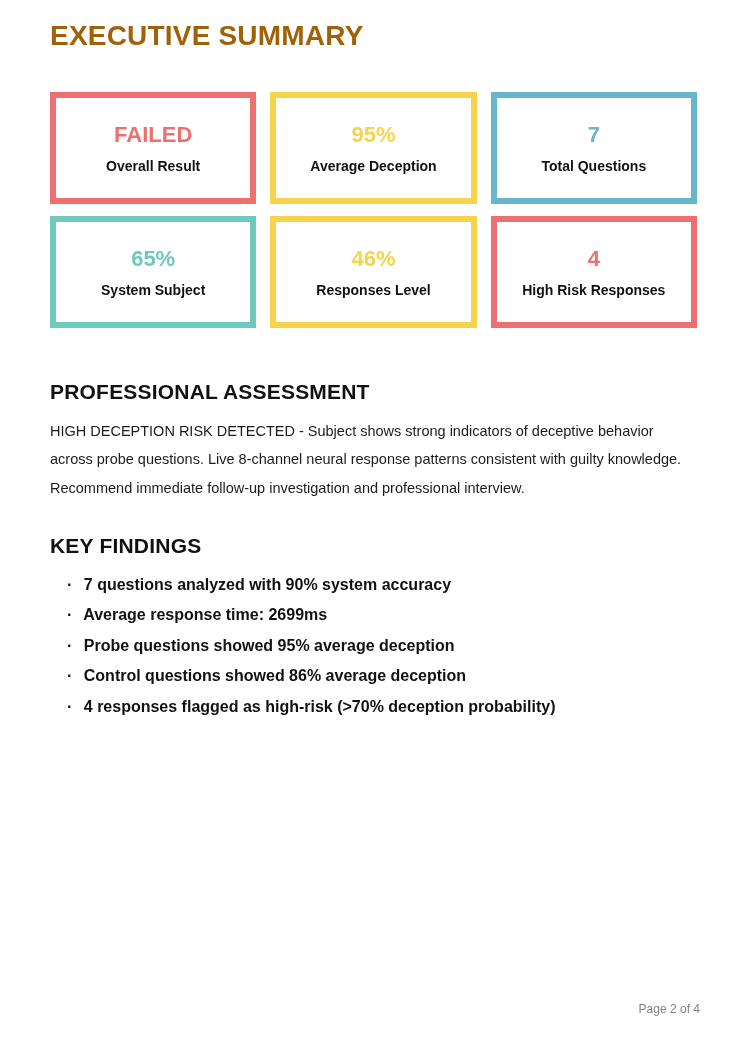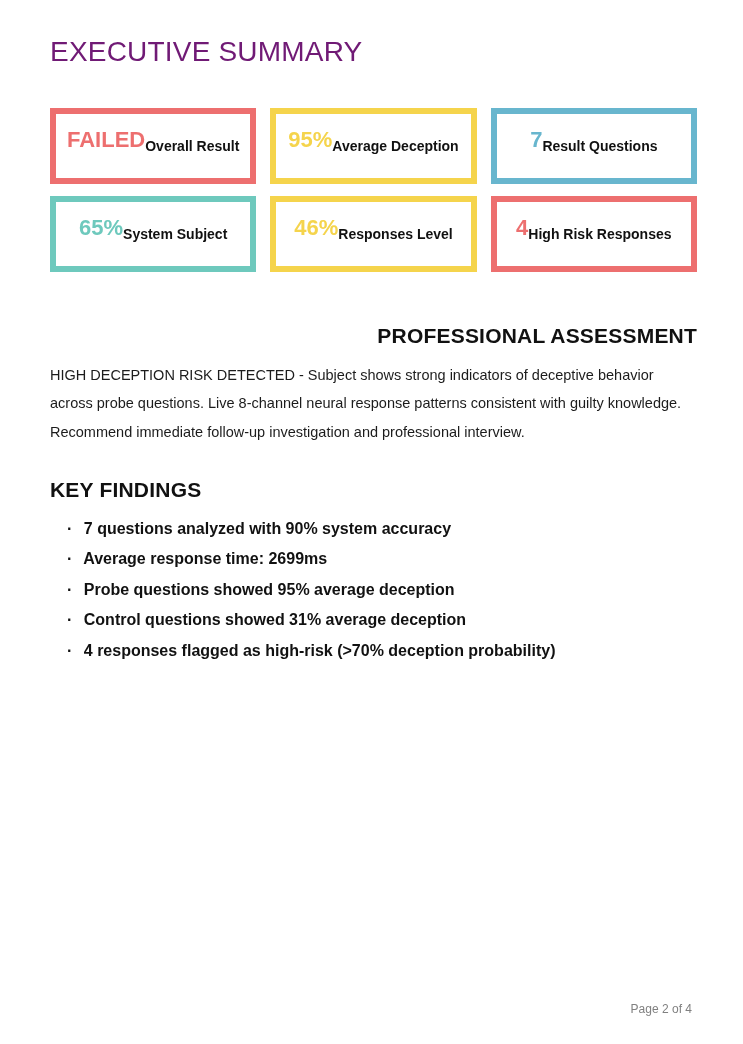--- a/index.html
+++ b/index.html
@@ -11,37 +11,37 @@
     font-family: "Liberation Sans", sans-serif;
     color: #111111;
     position: relative;
     overflow: hidden;
   }
   .page {
     padding: 20px 46px 0 50px;
   }
   .doc-title {
     font-size: 28px;
-    font-weight: normal;
-    color: #701a75;
-    margin: 16px 0 40px 0;
+    font-weight: bold;
+    color: #a16207;
+    margin: 0 0 40px 0;
     letter-spacing: 0.2px;
   }
   .stats-grid {
     display: grid;
     grid-template-columns: repeat(3, 1fr);
     column-gap: 14px;
     row-gap: 12px;
   }
   .stat-card {
     border: 6px solid var(--c, #ccc);
     background: #ffffff;
-    height: 76px;
+    height: 112px;
     display: flex;
-    flex-direction: row;
+    flex-direction: column;
     align-items: center;
     justify-content: center;
     text-align: center;
   }
   .stat-value {
     font-size: 22px;
     font-weight: bold;
     color: var(--c, #333);
     line-height: 1;
     margin-bottom: 13px;
@@ -52,21 +52,21 @@
     color: #111111;
     line-height: 1;
   }
   .section-heading {
     font-size: 21px;
     font-weight: bold;
     color: #111111;
     margin: 0;
     letter-spacing: 0.2px;
   }
-  .assessment-heading { margin-top: 52px; text-align: right; }
+  .assessment-heading { margin-top: 52px; }
   .assessment-body {
     font-size: 14.5px;
     font-weight: normal;
     color: #1c1c1c;
     line-height: 1.95;
     margin: 13px 0 0 0;
     max-width: 650px;
   }
   .findings-heading { margin-top: 32px; }
   .findings-list {
@@ -81,21 +81,21 @@
     margin-bottom: 14.5px;
     line-height: 1;
   }
   .bullet-marker {
     display: inline-block;
     margin-right: 7px;
     font-weight: bold;
   }
   .page-footer {
     position: absolute;
-    right: 51px;
+    right: 43px;
     bottom: 28px;
     font-size: 12px;
     color: #808080;
   }
 </style>
 </head>
 <body>
 
 <div class="page">
 
@@ -108,21 +108,21 @@
       <div class="stat-label">Overall Result</div>
     </div>
 
     <div class="stat-card" style="--c: #f5d44c;">
       <div class="stat-value">95%</div>
       <div class="stat-label">Average Deception</div>
     </div>
 
     <div class="stat-card" style="--c: #68b6ce;">
       <div class="stat-value">7</div>
-      <div class="stat-label">Result Questions</div>
+      <div class="stat-label">Total Questions</div>
     </div>
 
     <div class="stat-card" style="--c: #6ec9bd;">
       <div class="stat-value">65%</div>
       <div class="stat-label">System Subject</div>
     </div>
 
     <div class="stat-card" style="--c: #f5d44c;">
       <div class="stat-value">46%</div>
       <div class="stat-label">Responses Level</div>
@@ -149,21 +149,21 @@
     <li>
       <span class="bullet-marker">·</span>
       <span>Average response time: 2699ms</span>
     </li>
     <li>
       <span class="bullet-marker">·</span>
       <span>Probe questions showed 95% average deception</span>
     </li>
     <li>
       <span class="bullet-marker">·</span>
-      <span>Control questions showed 31% average deception</span>
+      <span>Control questions showed 86% average deception</span>
     </li>
     <li>
       <span class="bullet-marker">·</span>
       <span>4 responses flagged as high-risk (&gt;70% deception probability)</span>
     </li>
   </ul>
 
 </div>
 
 <div class="page-footer">Page 2 of 4</div>

